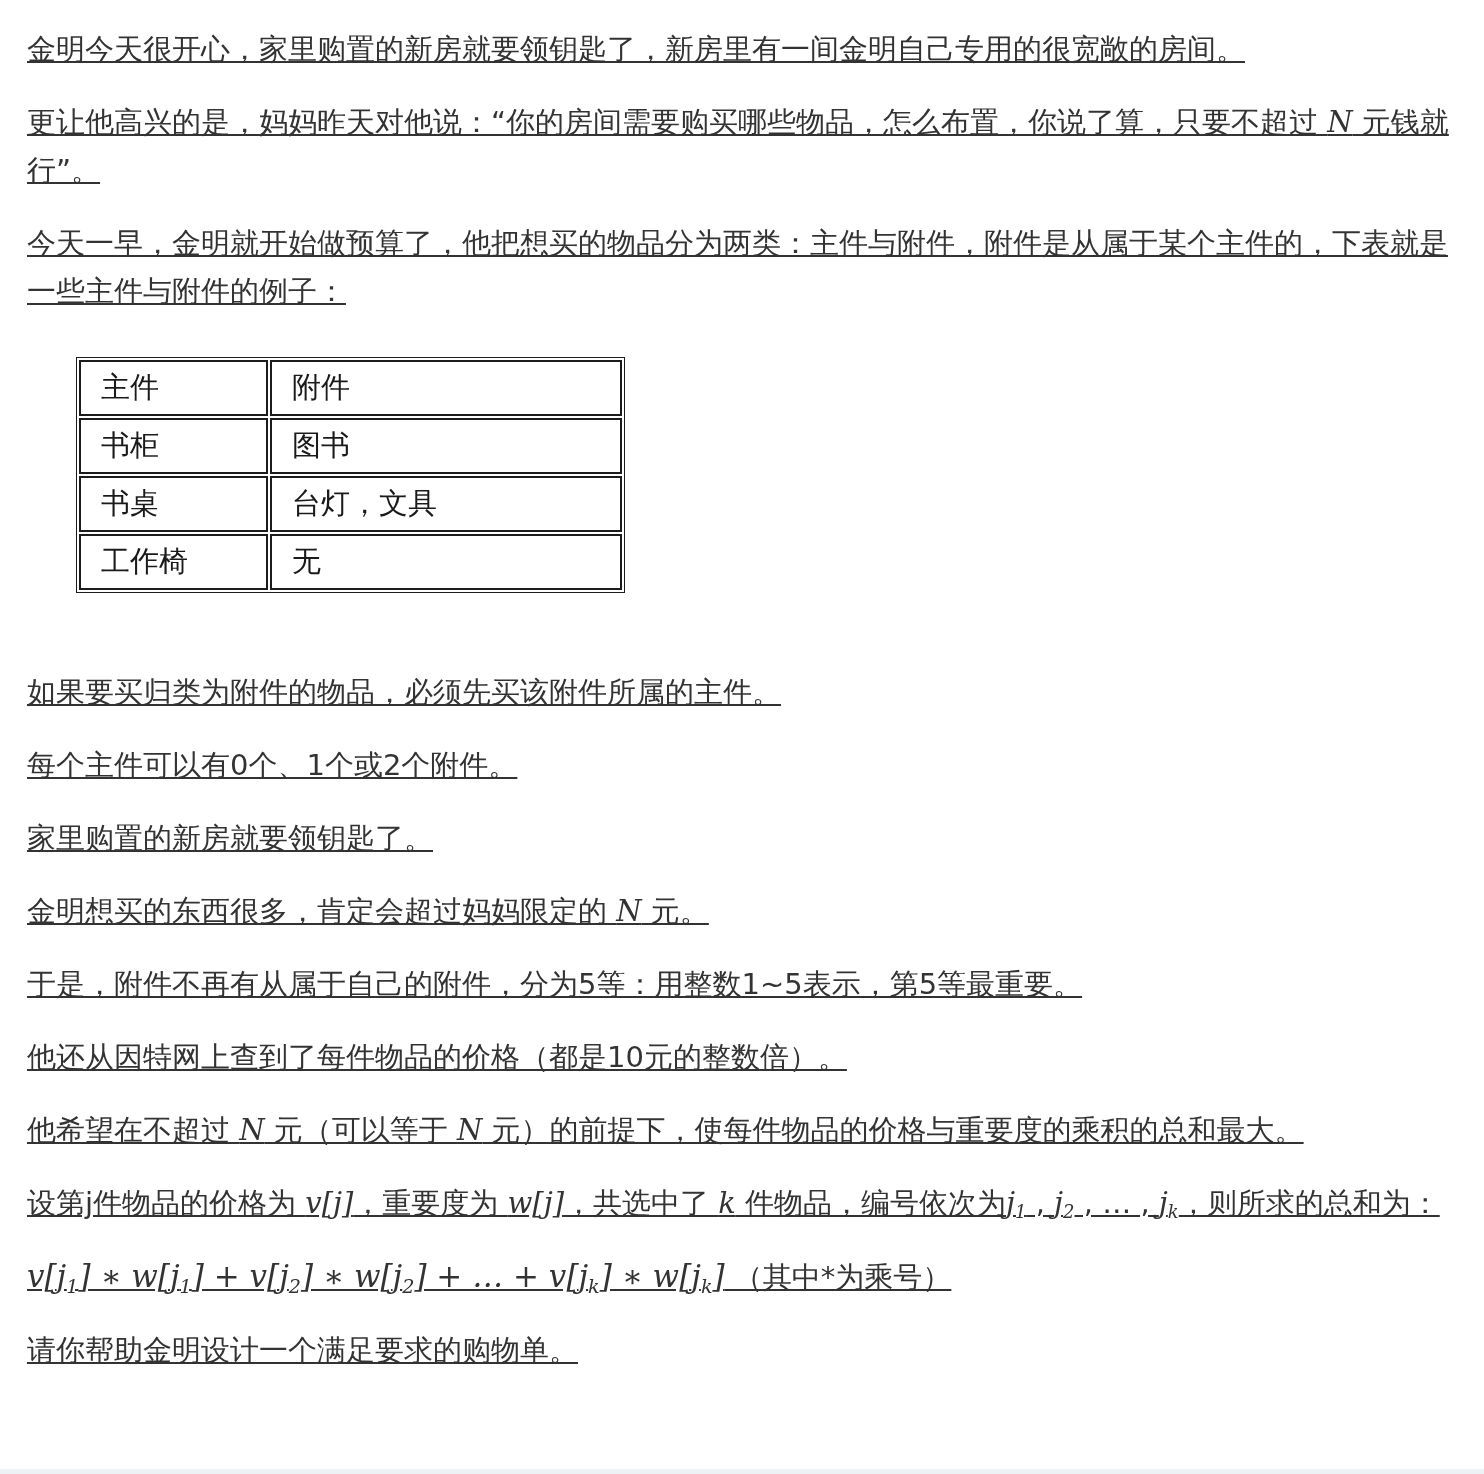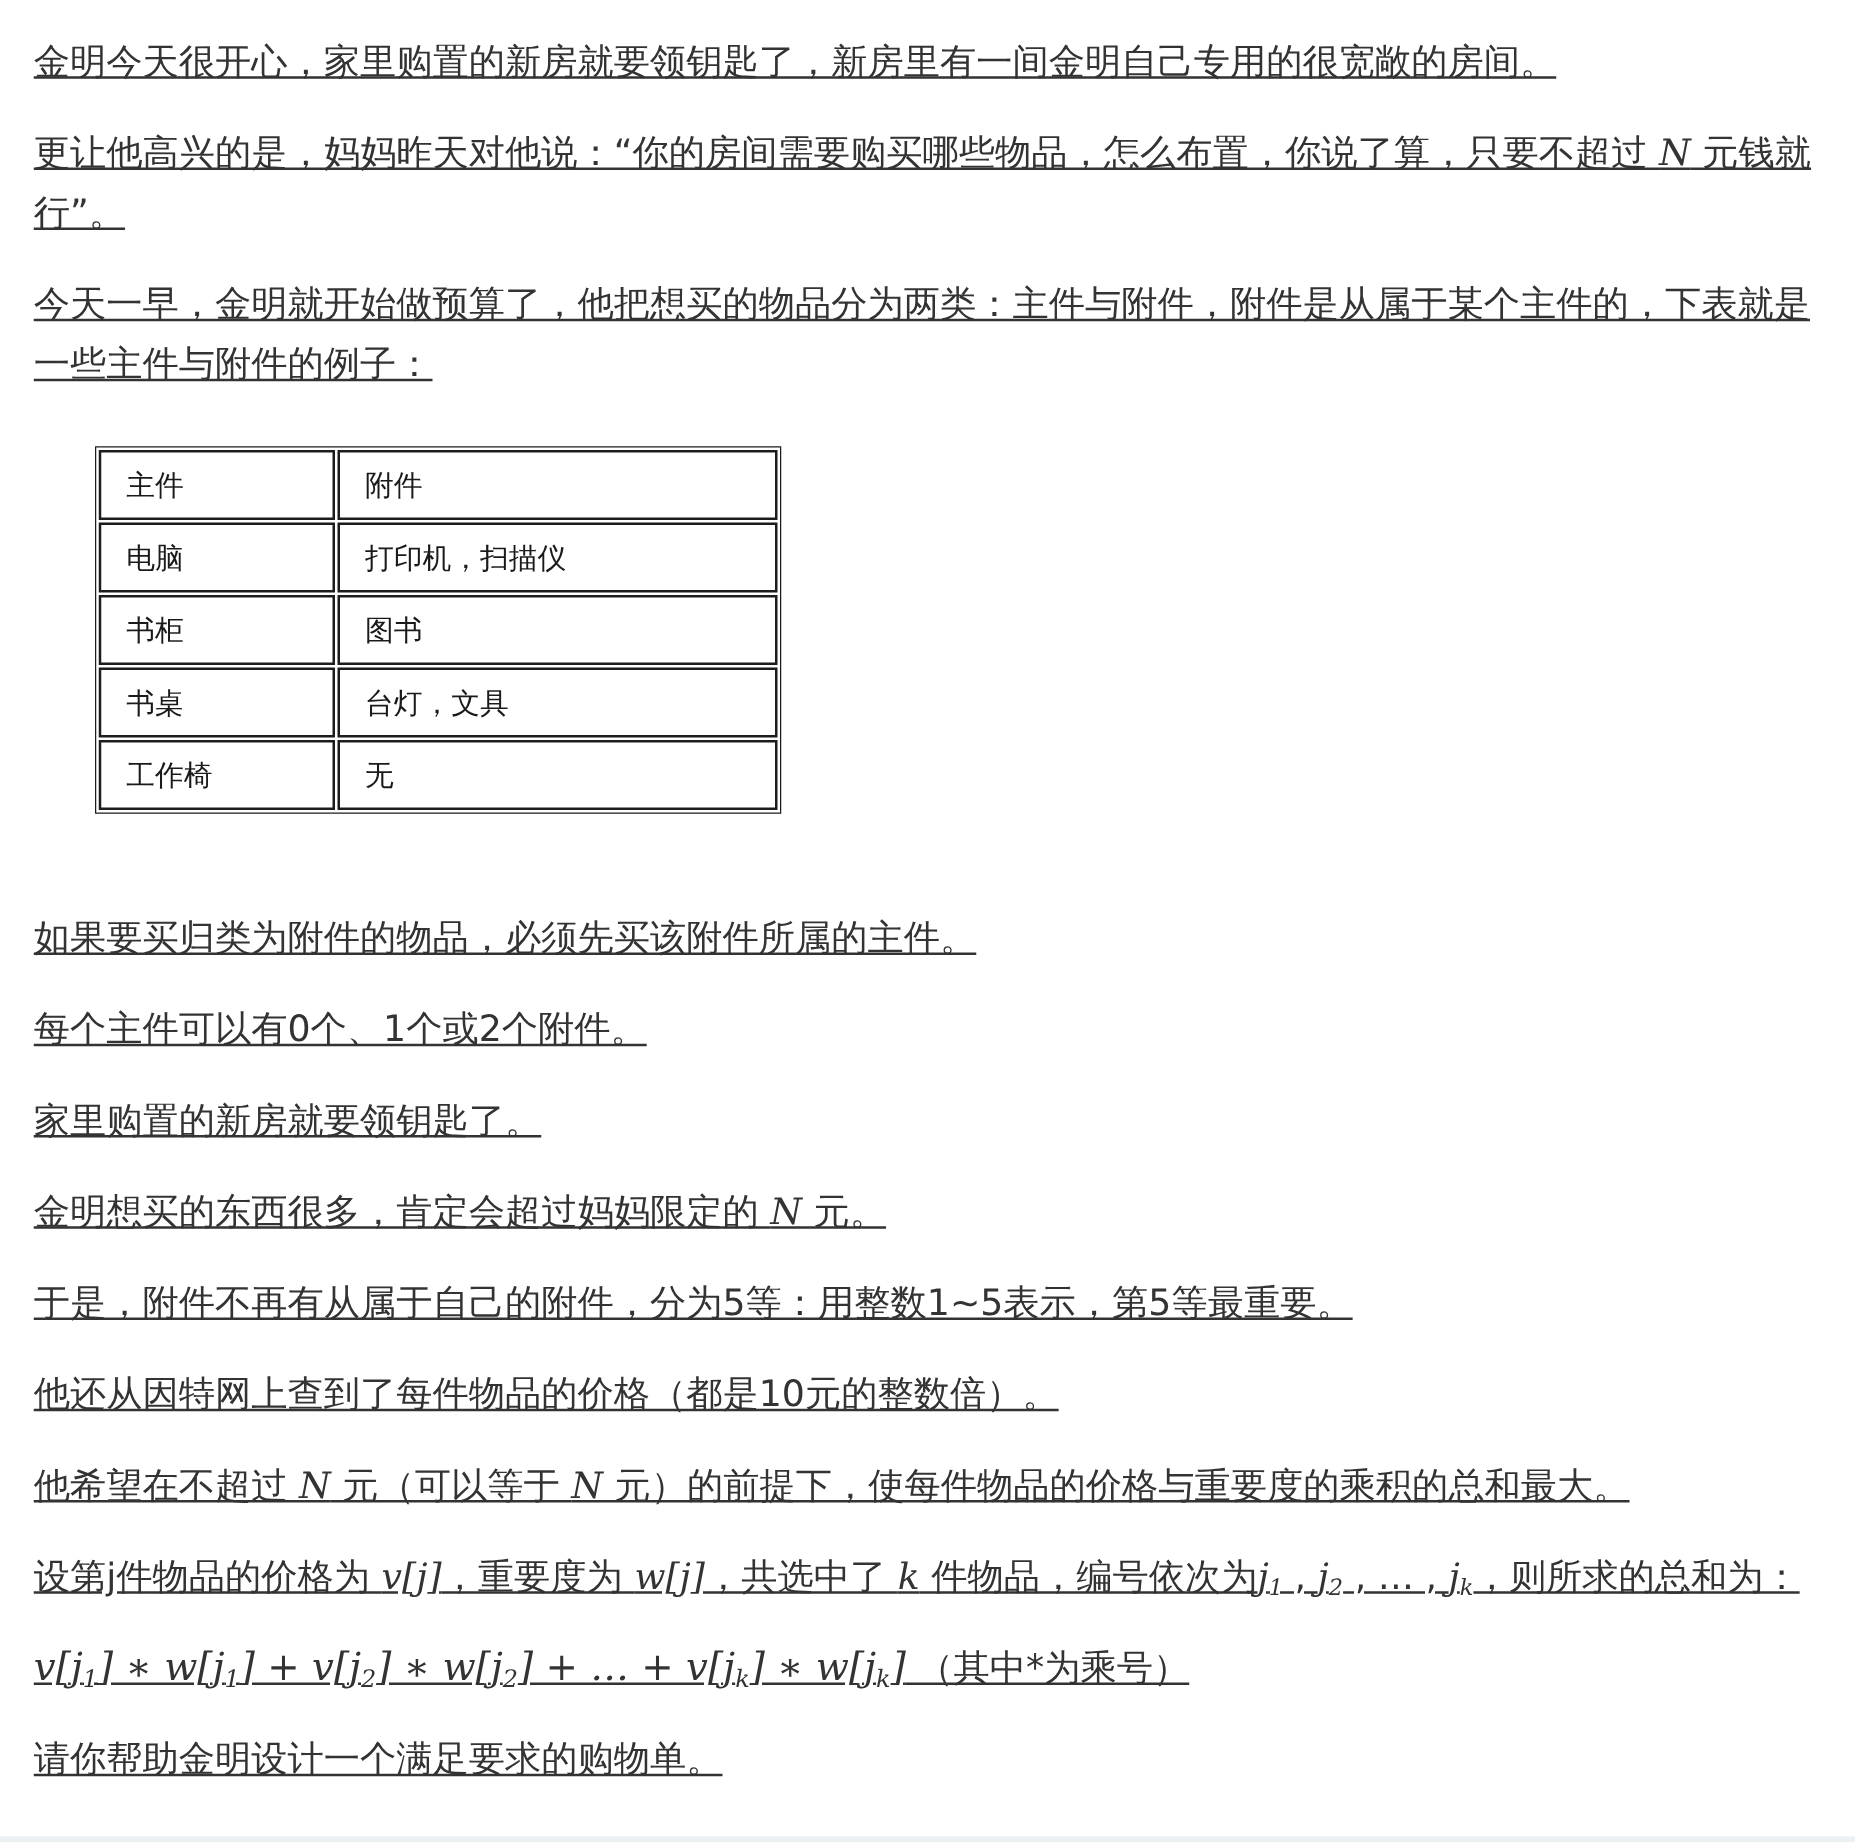--- a/index.html
+++ b/index.html
@@ -29,21 +29,21 @@
   }
   .formula-line .math { font-size: 31px; }
   
   .table-wrap { margin: 42px 0 75px 49px; }
   table.budget-table {
     border-collapse: separate;
     border-spacing: 2px;
     border: 1px solid #1c1c1c;
     background: #ffffff;
     font-family: "DejaVu Serif", "Liberation Serif", serif;
-    font-size: 23px;
+    font-size: 29px;
     color: #1a1a1a;
     line-height: normal;
   }
   table.budget-table td {
     border: 2px solid #1c1c1c;
     height: 52px;
     padding: 0 10px 0 20px;
     vertical-align: middle;
     white-space: nowrap;
   }
@@ -64,24 +64,20 @@
 <p>今天一早，金明就开始做预算了，他把想买的物品分为两类：主件与附件，附件是从属于某个主件的，下表就是一些主件与附件的例子：</p>
 
 <div class="table-wrap">
   <table class="budget-table">
     <tbody>
       <tr>
         <td class="col-main">主件</td>
         <td class="col-acc">附件</td>
       </tr>
       <tr>
-        <td class="col-main">电脑</td>
-        <td class="col-acc">打印机，扫描仪</td>
-      </tr>
-      <tr>
         <td class="col-main">书柜</td>
         <td class="col-acc">图书</td>
       </tr>
       <tr>
         <td class="col-main">书桌</td>
         <td class="col-acc">台灯，文具</td>
       </tr>
       <tr>
         <td class="col-main">工作椅</td>
         <td class="col-acc">无</td>

